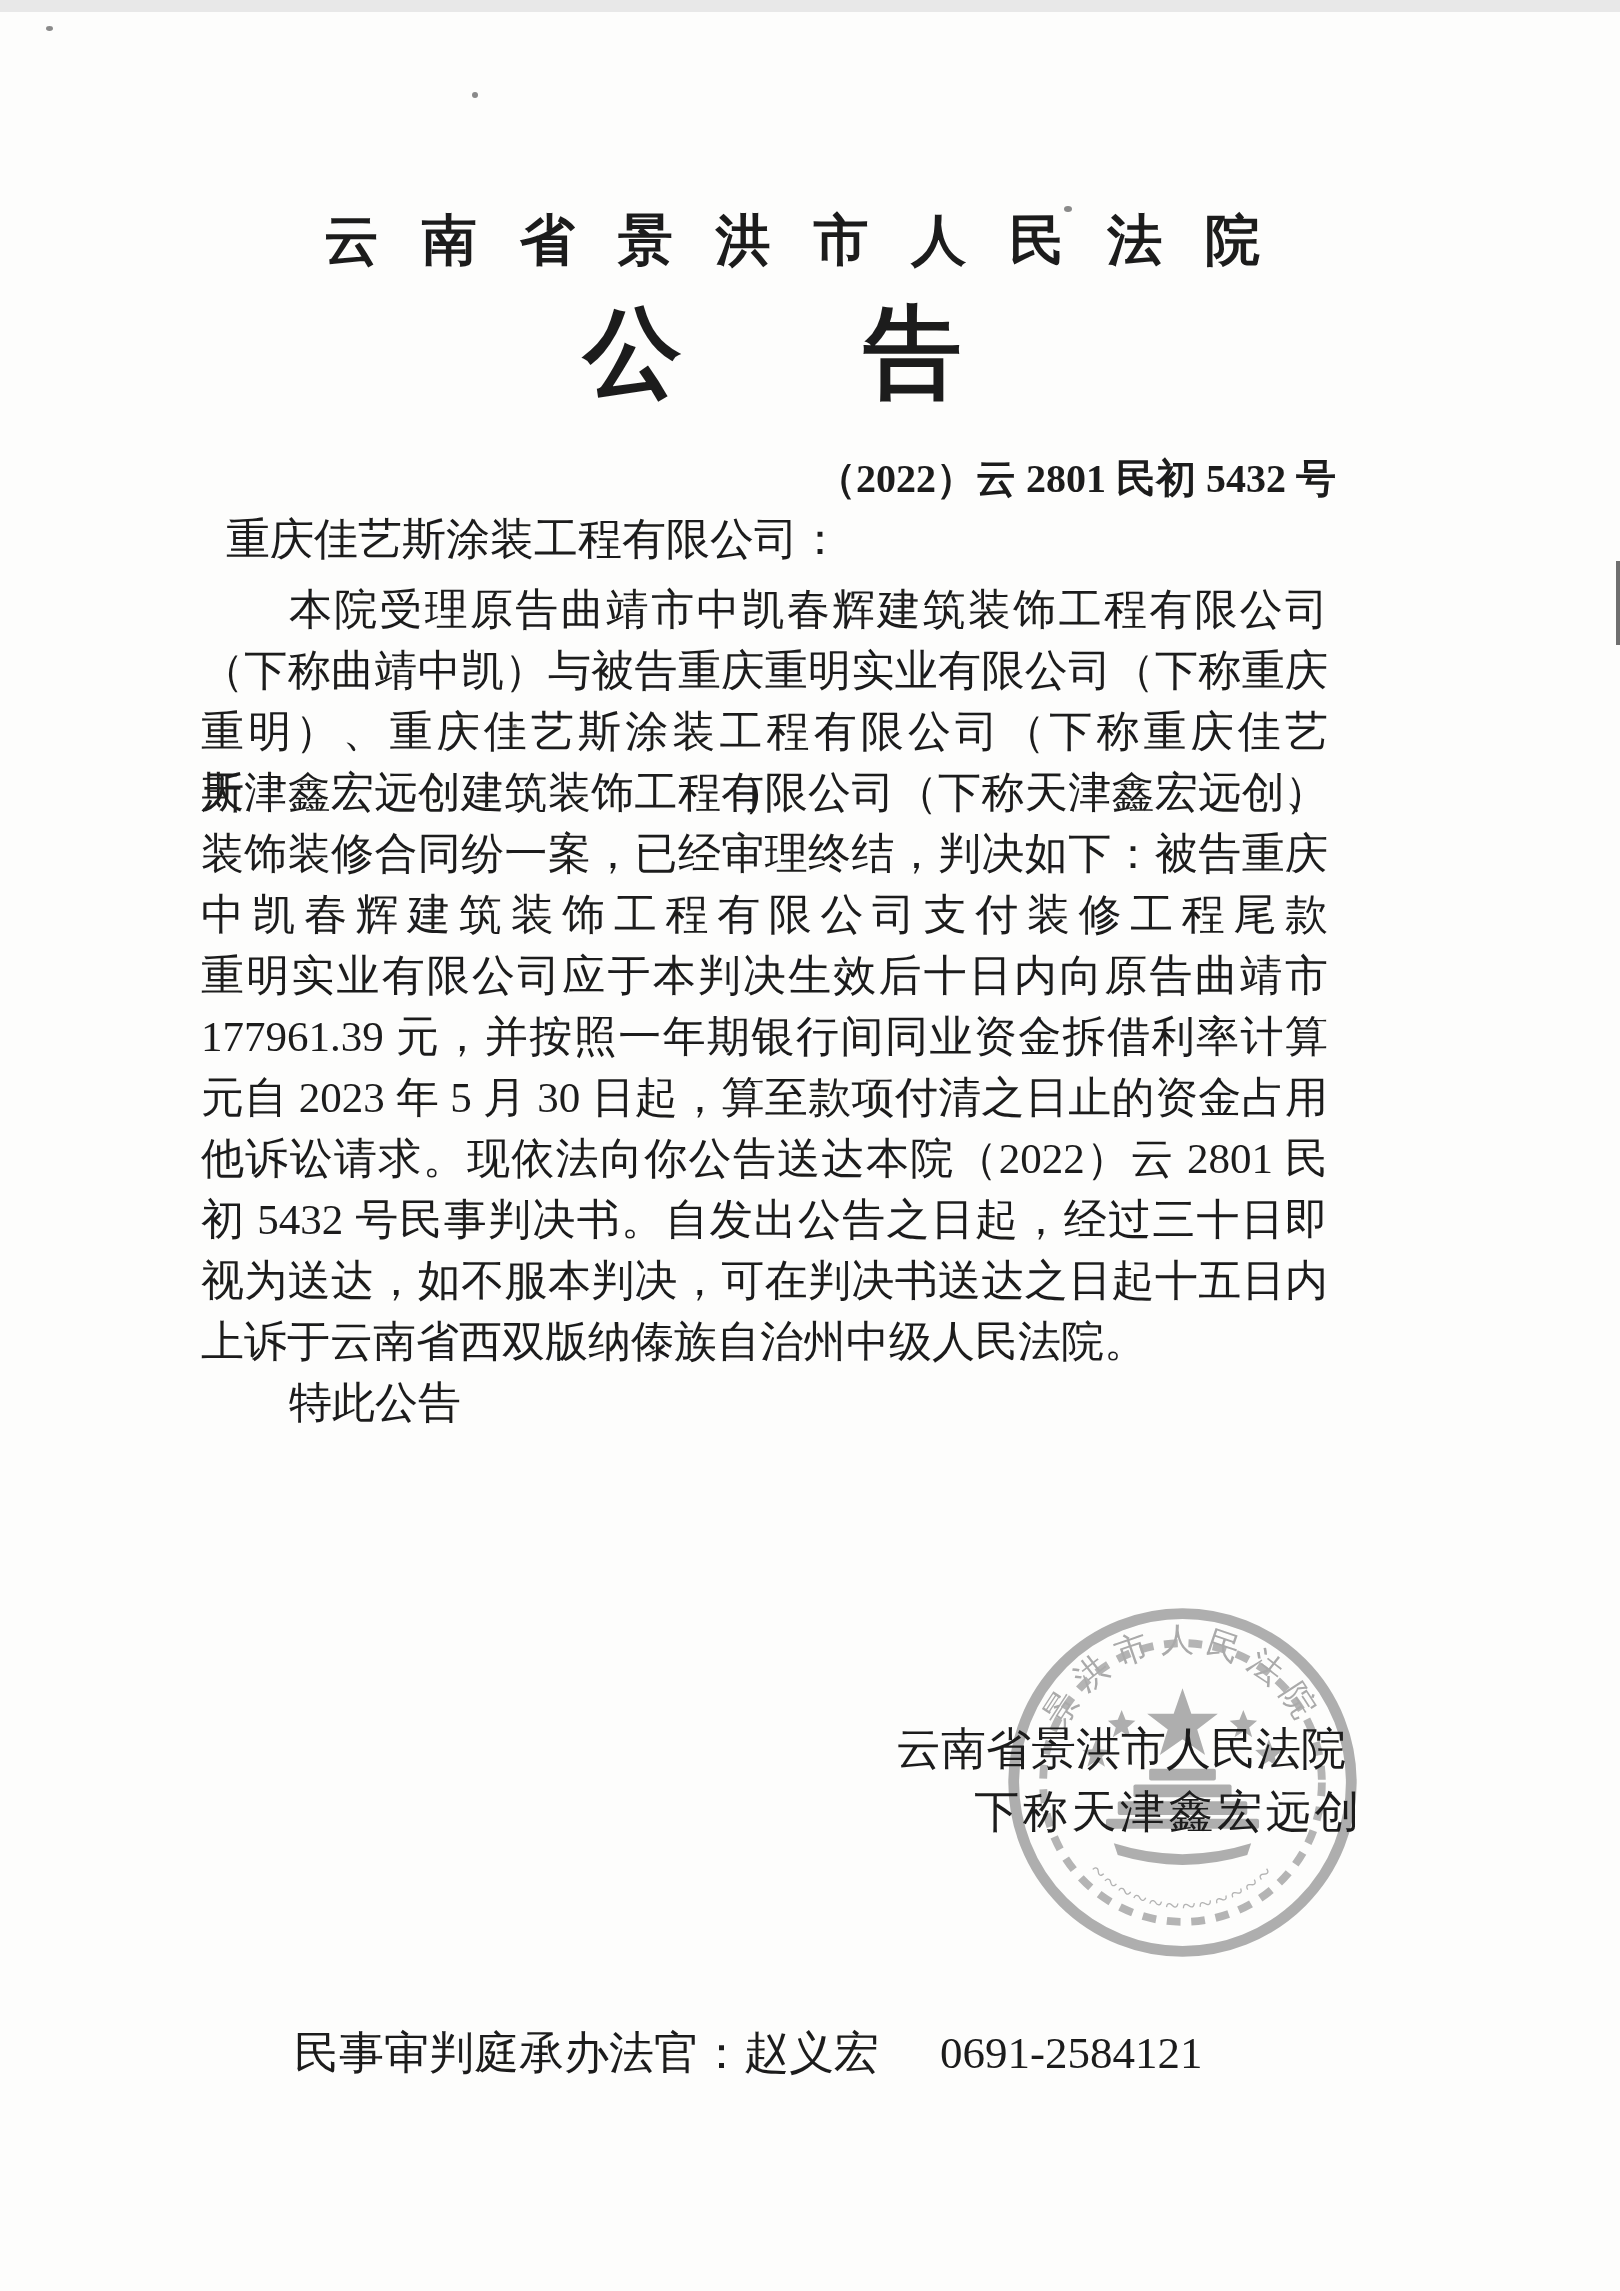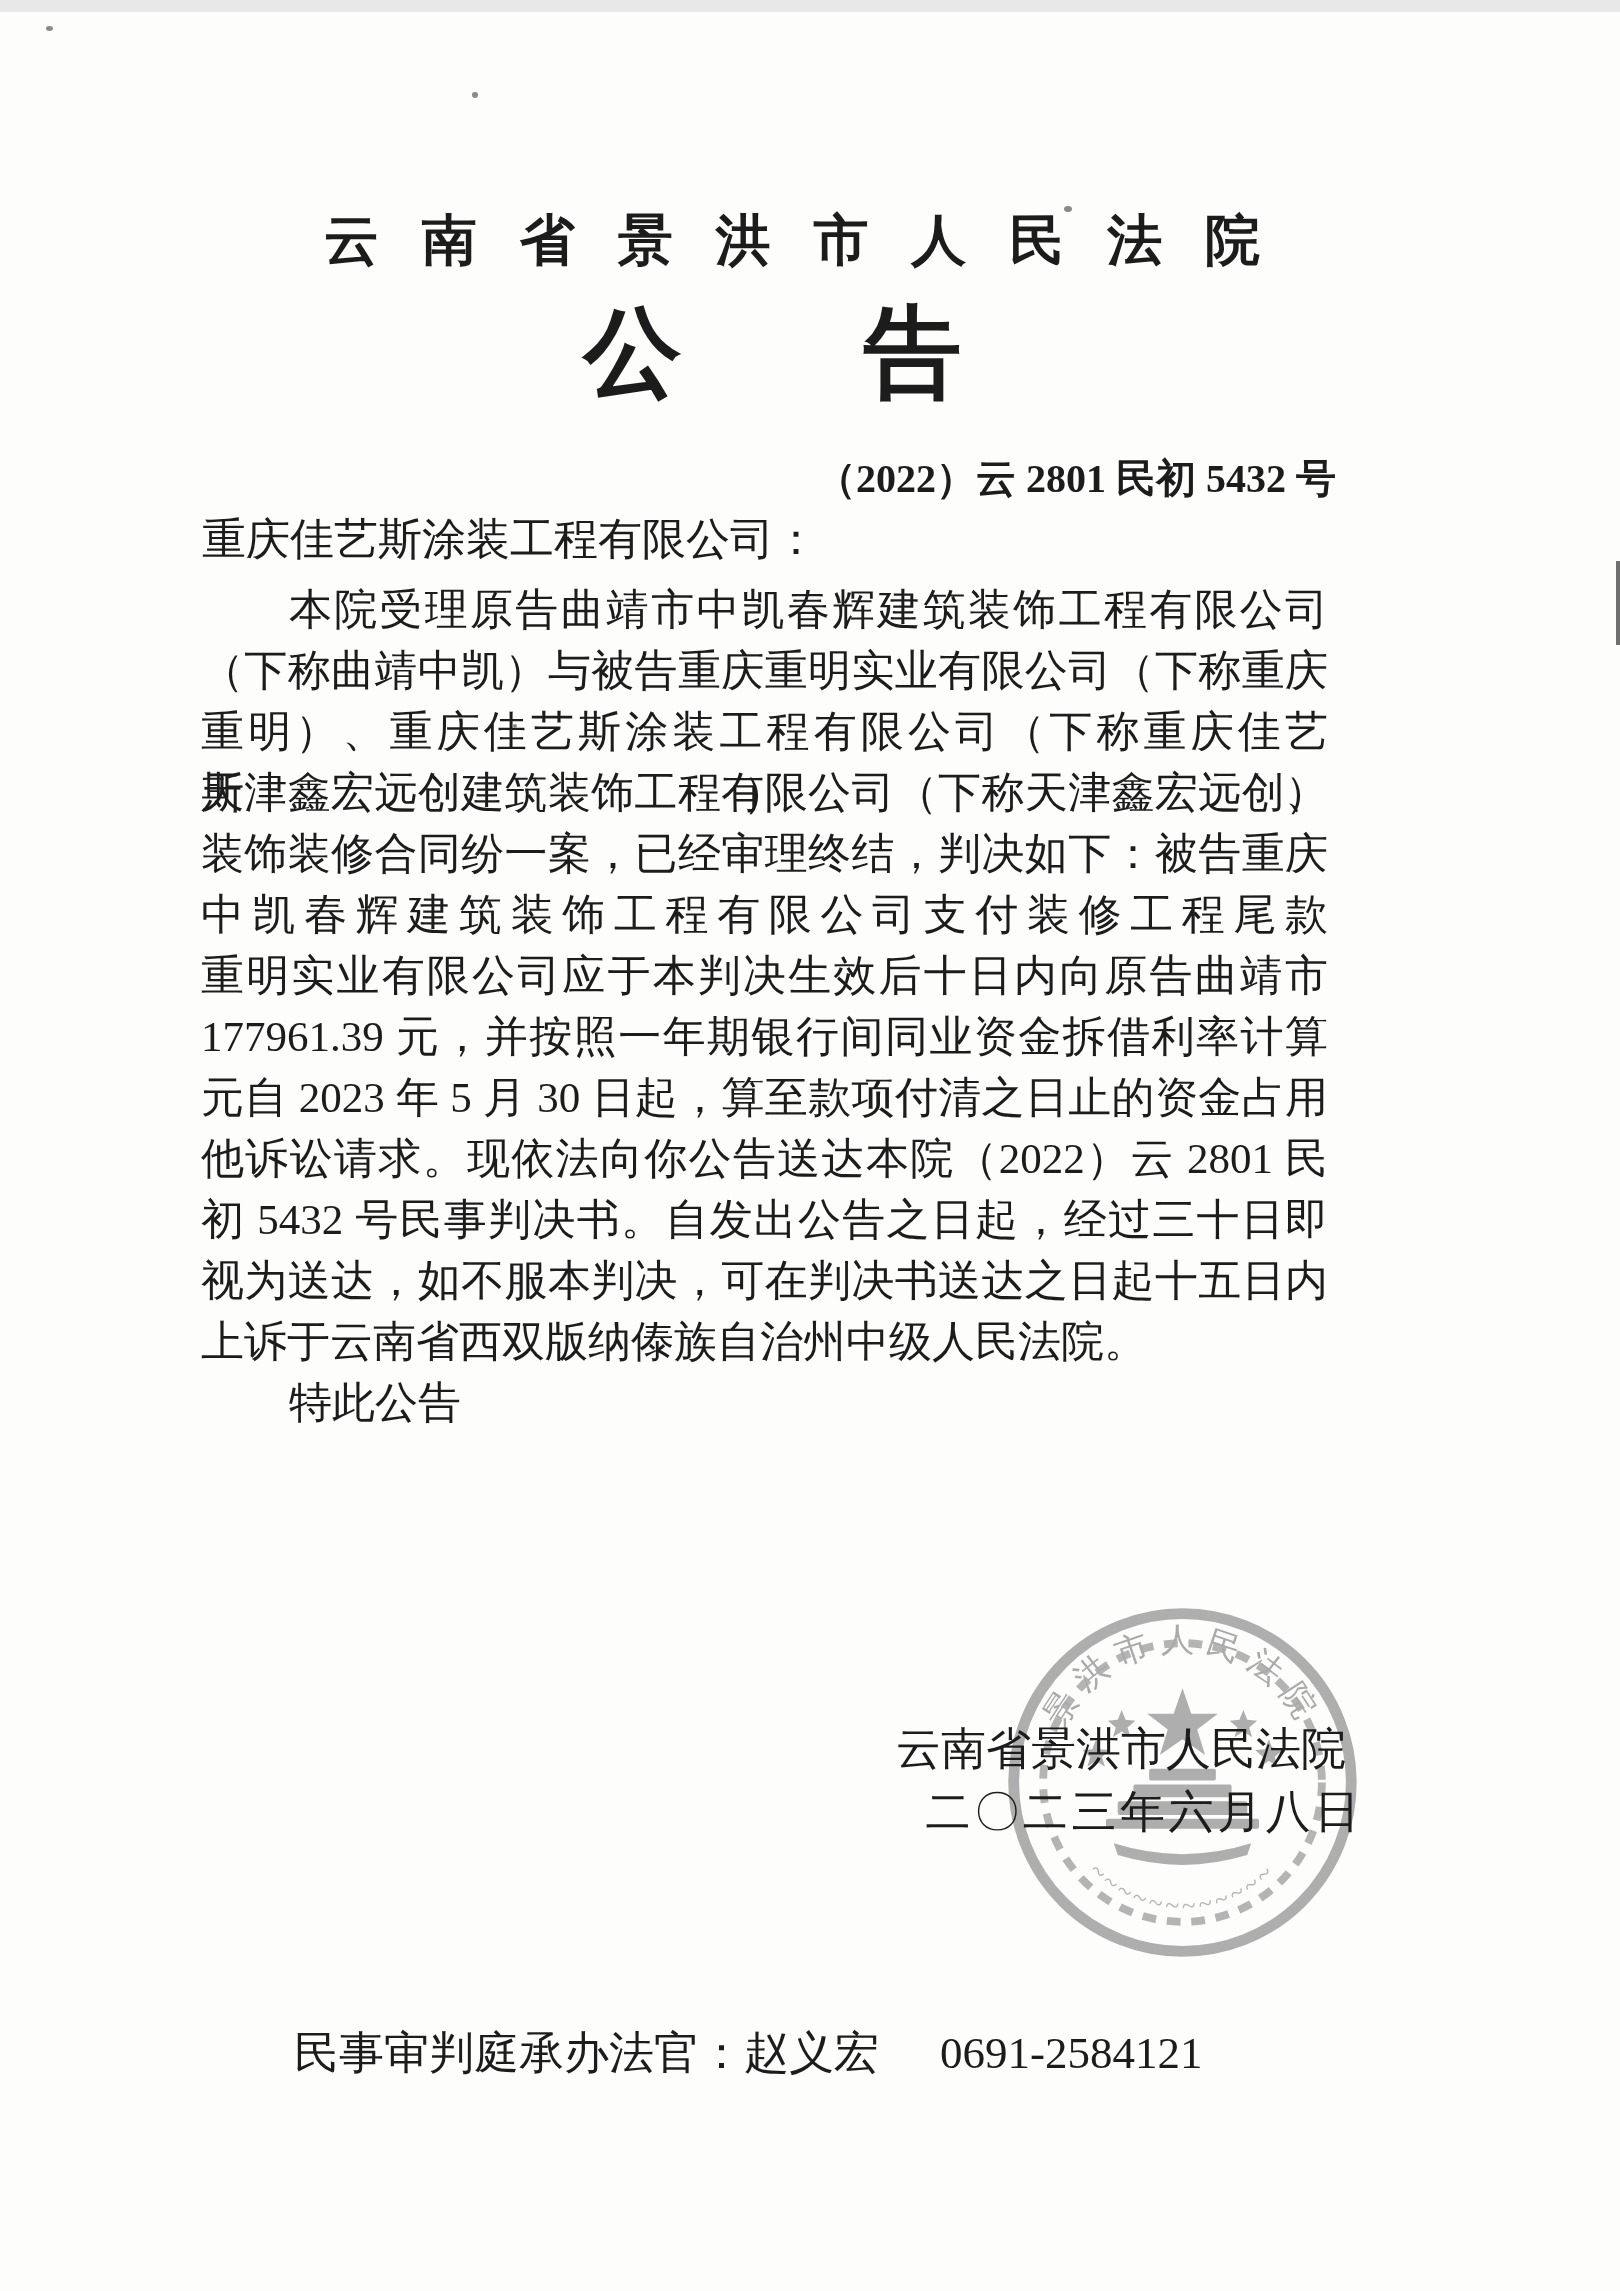--- a/index.html
+++ b/index.html
@@ -26,21 +26,21 @@
     display: flex; justify-content: center; gap: 182px;
     font-size: 98px; font-weight: 600;
   }
   .case-no {
     position: absolute;
     right: 284px; top: 439px;
     font-size: 40px; white-space: nowrap; font-weight: bold;
   }
   .addressee {
     position: absolute;
-    left: 202px; top: 498px;
+    left: 226px; top: 498px;
     font-size: 44px; white-space: nowrap;
   }
   .body-text {
     position: absolute;
     left: 201px; top: 567px; width: 1127px;
   }
   .body-line {
     font-size: 43px; line-height: 61px; height: 61px;
     text-align: justify; text-justify: auto;
   }
@@ -125,21 +125,21 @@
       <path d="M88,-44 L84,-34 74,-33 82,-26 79,-16 88,-22 97,-16 94,-26 102,-33 92,-34 Z"></path>
       <rect x="-34" y="-14" width="68" height="12" rx="2"></rect>
       <rect x="-50" y="2" width="100" height="13" rx="2"></rect>
       <rect x="-66" y="19" width="132" height="14" rx="2"></rect>
       <rect x="-78" y="37" width="156" height="10" rx="2"></rect>
       <path d="M -70 62 Q 0 84 70 62 L 66 74 Q 0 94 -66 74 Z"></path>
     </g>
   </svg>
 
   <div class="sig-name">云南省景洪市人民法院</div>
-  <div class="sig-date">二〇二三年六月八日</div>
+  <div class="sig-date">下称天津鑫宏远创</div>
 
   <div class="footer-line">
     <span>民事审判庭承办法官：赵义宏</span><span class="phone">0691-2584121</span>
   </div>
 
   <div class="speck s1"></div>
   <div class="speck s2"></div>
   <div class="speck s3"></div>
   <div class="speck s4"></div>
   <div class="edge-mark"></div>

